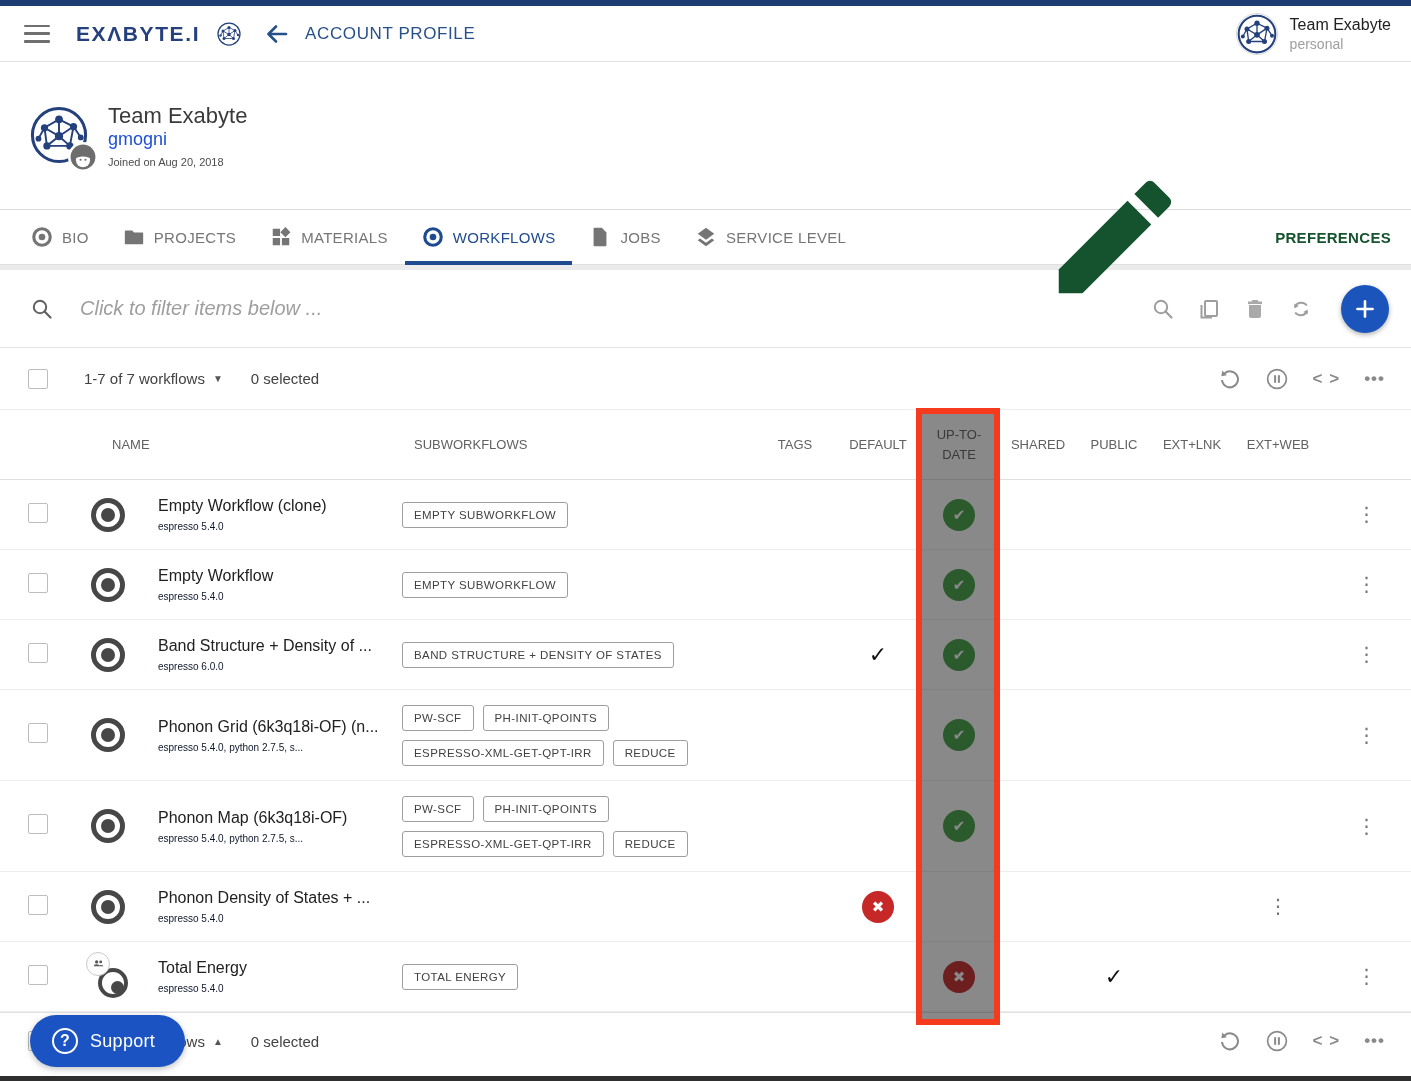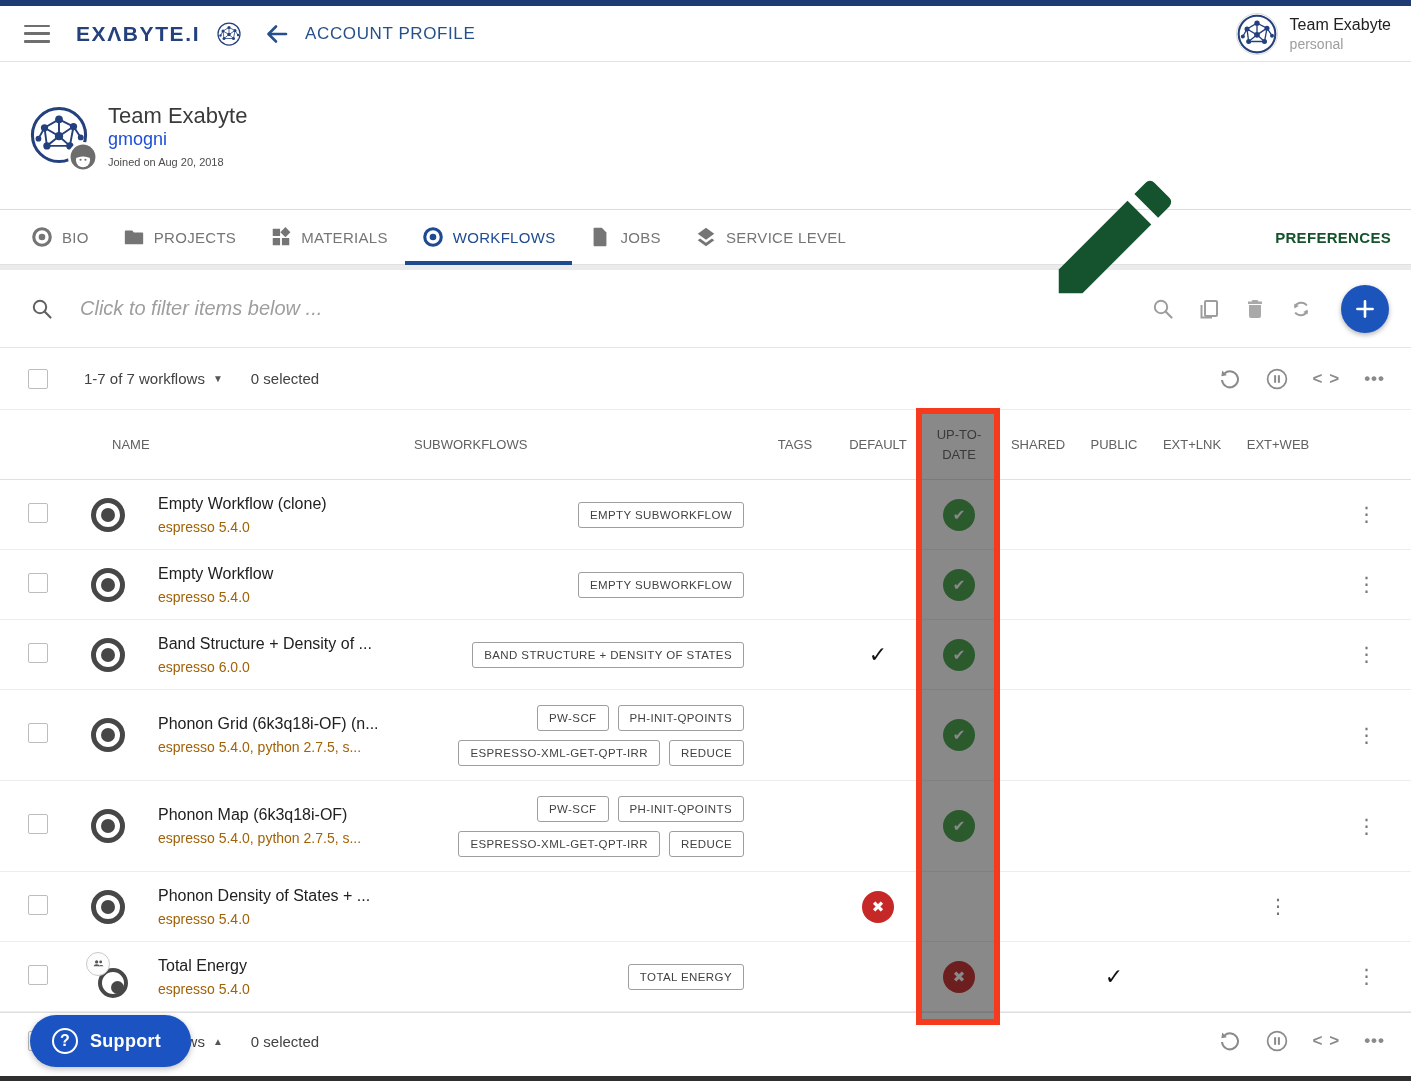--- a/index.html
+++ b/index.html
@@ -92,22 +92,22 @@
     border-radius:50%; }
   .shared-wrap { position:relative; width:44px; height:42px; margin:0 auto; }
   .shared-wrap .record { position:absolute; right:2px; bottom:0; width:30px; height:30px;
     border-width:4px; margin:0; }
   .shared-wrap .record::after { inset:auto; right:0; bottom:0; width:13px; height:13px; }
   .badge { position:absolute; left:0; top:-4px; width:24px; height:24px; border-radius:50%;
     background:#fcfcfc; border:1px solid #c9c9c9; display:flex; align-items:center;
     justify-content:center; }
   .cell-name { padding-left:18px; }
   .wf-name { font-size:16px; color:#212121; }
-  .wf-version { font-size:14px; color:#a16207; margin-top:6px; }
-  .cell-chips { display:flex; flex-wrap:wrap; gap:9px; padding:0 10px 0 2px;justify-content:flex-end; }
+  .wf-version { font-size:10px; color:#0f172a; margin-top:6px; }
+  .cell-chips { display:flex; flex-wrap:wrap; gap:9px; padding:0 10px 0 2px; }
   .chip { border:1px solid #9e9e9e; border-radius:3px; padding:6px 11px; font-size:11.5px;
     color:#424242; letter-spacing:.4px; background:#fff; white-space:nowrap; cursor:default; }
   .cell-center { text-align:center; }
   .checkmark { font-size:22px; color:#111; font-weight:700; }
   .status { display:inline-flex; width:32px; height:32px; border-radius:50%;
     align-items:center; justify-content:center; color:#fff; font-size:15px; }
   .status.ok { background:#43a047; }
   .status.fail { background:#c62828; }
   .cell-actions { text-align:center; }
   .vdots { font-size:20px; color:#757575; cursor:pointer; line-height:1; }
@@ -119,21 +119,21 @@
 
   
   .bottombar { height:57px; border-top:1px solid #e0e0e0; }
   .bottombar .controls { height:100%; border-bottom:none; }
   .support-pill { position:absolute; left:30px; top:2px; height:52px; padding:0 30px 0 22px;
     border-radius:26px; background:#1b54c2; border:none; display:flex; align-items:center;
     gap:12px; cursor:pointer; z-index:30; box-shadow:0 2px 6px rgba(0,0,0,.25); }
   .support-pill .qmark { width:26px; height:26px; border-radius:50%; border:2.5px solid #fff;
     color:#fff; font-size:16px; font-weight:700; display:flex; align-items:center;
     justify-content:center; }
-  .support-pill .slabel { color:#fff; font-size:18px; font-weight:700; letter-spacing:.3px; }
+  .support-pill .slabel { color:#fff; font-size:18px; font-weight:400; letter-spacing:.3px; }
   .whitestrip { height:7px; background:#fff; }
   .darkbar { height:6px; background:#2f2f2f; }
 
   svg { display:block; }
 </style>
 </head>
 <body>
 
 <svg width="0" height="0" style="position:absolute">
   <defs>

